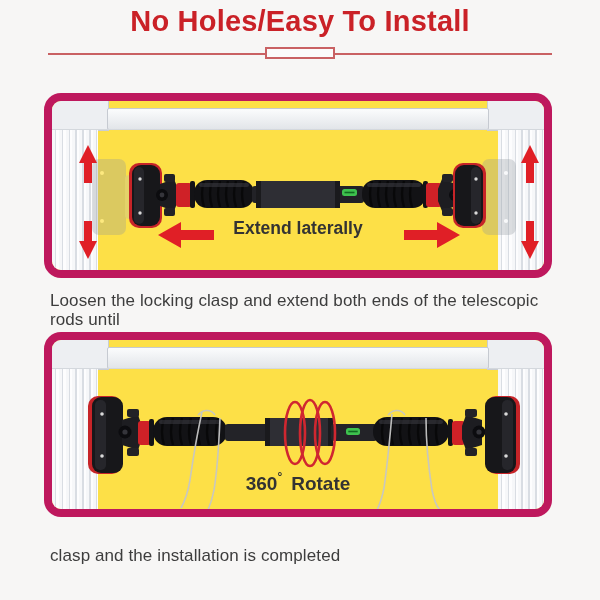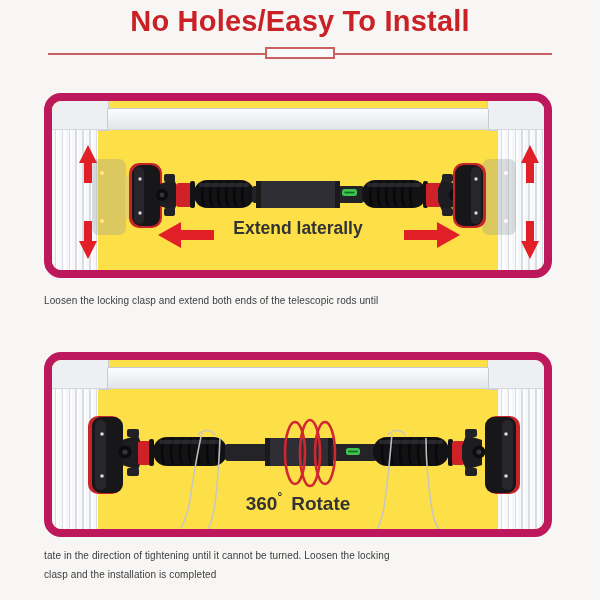--- a/index.html
+++ b/index.html
@@ -17,21 +17,21 @@
   }
   .divider-ornament{
     position:absolute;top:47px;left:265px;width:70px;height:12px;
     background:#fbfafa;border:2px solid #c96163;box-sizing:border-box;
   }
   
   .panel{
     position:absolute;left:44px;width:508px;height:185px;background:#fde047;
     border:8px solid #be185d;border-radius:17px;box-sizing:border-box;overflow:hidden;
   }
-  #panel1{top:93px;} #panel2{top:352px;}
+  #panel1{top:93px;} #panel2{top:332px;}
   .corner{position:absolute;top:0;width:56px;height:29px;background:#edeff2;border-bottom:1px solid #c9cdd3;}
   .corner.left{left:0;border-right:1px solid #c9cdd3;}
   .corner.right{right:0;border-left:1px solid #c9cdd3;}
   .lintel{
     position:absolute;top:7px;left:55px;right:55px;height:20px;
     background:linear-gradient(#fbfcfd,#e2e5e9);border:1px solid #c6cad1;border-radius:2px;
   }
   .lintel-shadow{position:absolute;top:28px;left:0;right:0;height:1px;background:#d4d8dd;}
   .stripes{
     position:absolute;top:29px;bottom:0;width:46px;
@@ -42,22 +42,22 @@
   .panel-label{
     position:absolute;left:0;width:100%;text-align:center;
     font-weight:bold;color:#333;font-size:17.5px;
   }
   #panel1 .panel-label{top:117px;}
   #panel2 .panel-label{top:130px;font-size:19px;}
   .deg{font-size:12px;vertical-align:9px;font-weight:bold;}
   .rot-word{margin-left:9px;}
   
   .caption{
-    position:absolute;left:44px;width:512px;color:#3d3d3d;
-    font-size:10px;line-height:19.3px;letter-spacing:.1px;
+    position:absolute;left:50px;width:512px;color:#3d3d3d;
+    font-size:17px;line-height:19.3px;letter-spacing:.1px;
   }
   #caption1{top:291px;} #caption2{top:546px;}
   .caption span{display:block;}
 </style>
 </head>
 <body>
 
 <div id="stage">
 
   <div class="title">No Holes/Easy To Install</div>
@@ -228,17 +228,16 @@
         <ellipse cx="243" cy="93" rx="10" ry="31"></ellipse>
         <ellipse cx="258" cy="93" rx="10" ry="33"></ellipse>
         <ellipse cx="273" cy="93" rx="10" ry="31"></ellipse>
       </g>
     </svg>
 
     <div class="panel-label"><span>360</span><span class="deg">°</span><span class="rot-word">Rotate</span></div>
   </div>
 
   <div class="caption" id="caption2">
-    <span>tate in the direction of tightening until it cannot be turned. Loosen the locking</span>
     <span>clasp and the installation is completed</span>
   </div>
 
 </div>
 
 </body></html>

